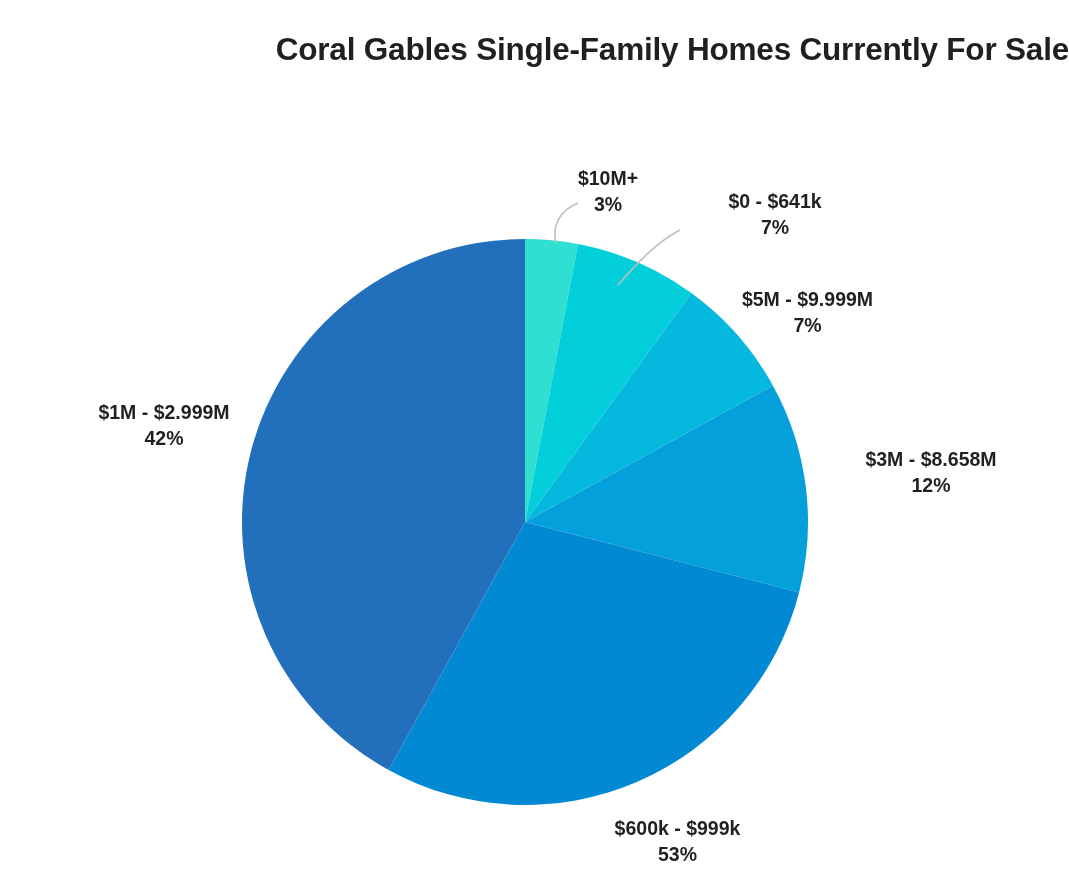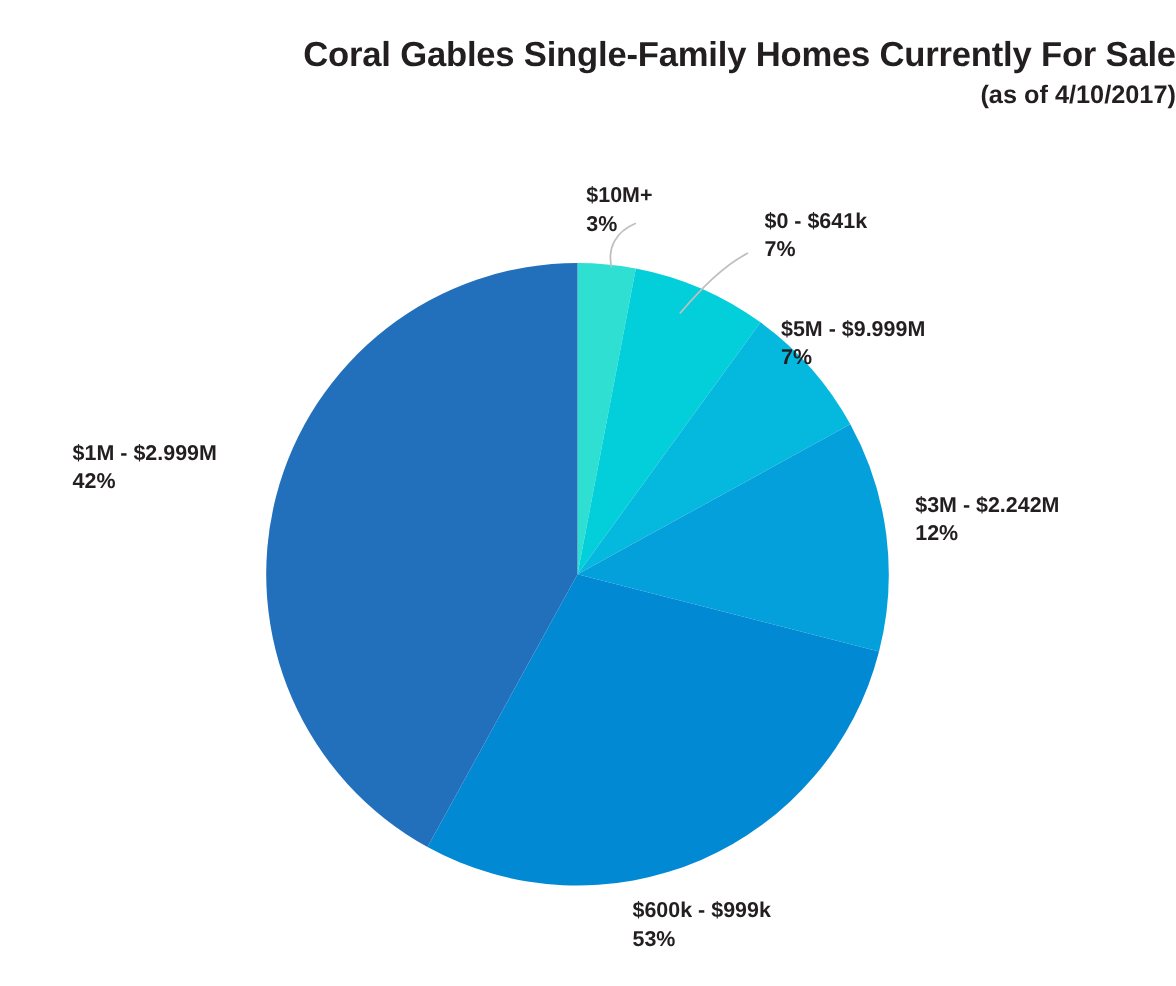--- a/index.html
+++ b/index.html
@@ -52,30 +52,29 @@
   .slice-label {
     position: absolute;
     font-size: 19.5px;
     font-weight: bold;
     color: #231f20;
     line-height: 1.35;
     white-space: nowrap;
   }
   .slice-label .lbl-name { display: block; }
   .slice-label .lbl-pct  { display: block; }
-  .lbl-center { }
+  .lbl-center { text-align: center; }
 </style>
 </head>
 <body>
 
 <div id="chart-root">
 
   <div class="title-block">
     <div class="chart-title">Coral Gables Single-Family Homes Currently For Sale</div>
-    <div class="chart-subtitle">(as of 4/10/2017)</div>
   </div>
 
   <svg class="pie-svg" viewBox="0 0 1069 896">
     <g id="pie-slices">
         <path d="M 525 522 L 525.00 239.00 A 283 283 0 0 1 578.03 244.01 Z" fill="#2EDFD2"></path>
         <path d="M 525 522 L 578.03 244.01 A 283 283 0 0 1 691.34 293.05 Z" fill="#03CFDB"></path>
         <path d="M 525 522 L 691.34 293.05 A 283 283 0 0 1 772.99 385.66 Z" fill="#05B8DE"></path>
         <path d="M 525 522 L 772.99 385.66 A 283 283 0 0 1 799.11 592.38 Z" fill="#04A0DC"></path>
         <path d="M 525 522 L 799.11 592.38 A 283 283 0 0 1 388.66 769.99 Z" fill="#0189D4"></path>
         <path d="M 525 522 L 388.66 769.99 A 283 283 0 0 1 525.00 239.00 Z" fill="#2270BC"></path>
@@ -95,21 +94,21 @@
     <span class="lbl-name">$0 - $641k</span>
     <span class="lbl-pct">7%</span>
   </div>
 
   <div class="slice-label lbl-center" style="left: 710px; top: 250px; width: 195px; margin-top: 36px;">
     <span class="lbl-name">$5M - $9.999M</span>
     <span class="lbl-pct">7%</span>
   </div>
 
   <div class="slice-label lbl-center" style="left: 832px; top: 446px; width: 198px;">
-    <span class="lbl-name">$3M - $2.242M</span>
+    <span class="lbl-name">$3M - $8.658M</span>
     <span class="lbl-pct">12%</span>
   </div>
 
   <div class="slice-label lbl-center" style="left: 575px; top: 815px; width: 205px;">
     <span class="lbl-name">$600k - $999k</span>
     <span class="lbl-pct">53%</span>
   </div>
 
   <div class="slice-label lbl-center" style="left: 66px; top: 399px; width: 196px;">
     <span class="lbl-name">$1M - $2.999M</span>

